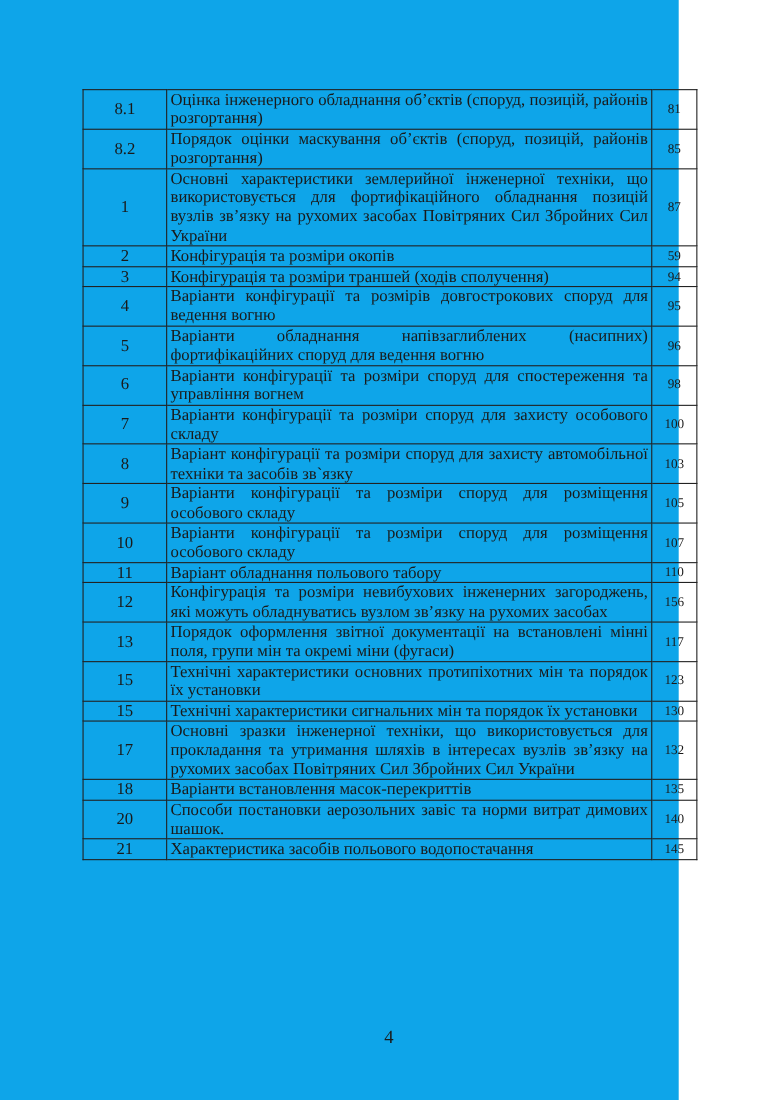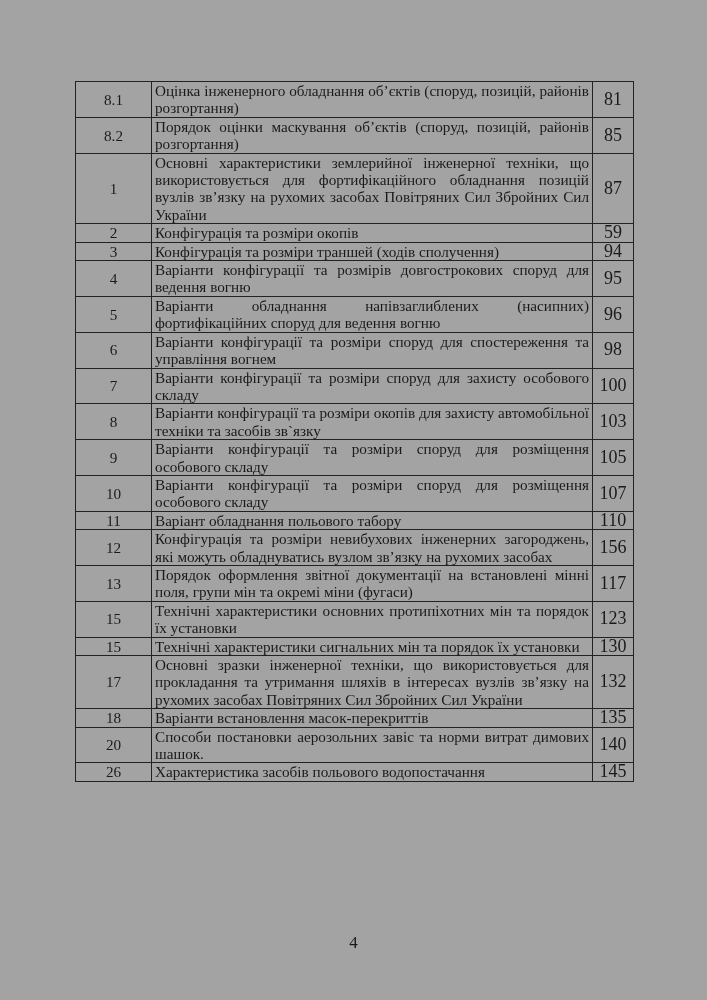--- a/index.html
+++ b/index.html
@@ -1,24 +1,24 @@
 <!DOCTYPE html>
 <html><head>
 <meta charset="utf-8">
 <style>
   html, body { margin:0; padding:0; background:#ffffff; }
   body { width:707px; height:1000px; position:relative; overflow:hidden;
          font-family:"Liberation Serif","DejaVu Serif",serif; color:#1a1a1a; }
-  .page { position:absolute; left:0; top:0; width:707px; height:1000px; background:#a3a3a3;text-decoration:underline; }
+  .page { position:absolute; left:0; top:0; width:617px; height:1000px; background:#0ea5e9;text-decoration:underline; }
   table.toc { position:absolute; left:75px; top:81px; width:556px;
               border-collapse:collapse; table-layout:fixed; font-size:15.2px; line-height:17.4px; }
   table.toc td { border:1.3px solid #222; padding:0 3px 0 3px; vertical-align:middle; }
   td.num { width:69px; text-align:center; vertical-align:top; padding-top:0; }
   td.title { width:434px; text-align:justify; text-align-last:left; vertical-align:top; }
-  td.page-no { width:34px; text-align:center; font-size:18px; }
+  td.page-no { width:34px; text-align:center; font-size:12px; }
   td.section-label { text-align:left; padding-left:2px; }
   .pagenum { position:absolute; left:0; width:707px; top:933px; text-align:center; font-size:17px; }
 </style>
 </head>
 <body>
 
 <div class="page">
   <table class="toc">
     <tbody id="toc-body">
       <tr>
@@ -61,21 +61,21 @@
           <td class="title">Варіанти конфігурації та розміри споруд для спостереження та управління вогнем</td>
           <td class="page-no">98</td>
         </tr>
         <tr>
           <td class="num">7</td>
           <td class="title">Варіанти конфігурації та розміри споруд для захисту особового складу</td>
           <td class="page-no">100</td>
         </tr>
         <tr>
           <td class="num">8</td>
-          <td class="title">Варіанти конфігурації та розміри окопів для захисту автомобільної техніки та засобів зв`язку</td>
+          <td class="title">Варіант конфігурації та розміри споруд для захисту автомобільної техніки та засобів зв`язку</td>
           <td class="page-no">103</td>
         </tr>
         <tr>
           <td class="num">9</td>
           <td class="title">Варіанти конфігурації та розміри споруд для розміщення особового складу</td>
           <td class="page-no">105</td>
         </tr>
         <tr>
           <td class="num">10</td>
           <td class="title">Варіанти конфігурації та розміри споруд для розміщення особового складу</td>
@@ -115,21 +115,21 @@
           <td class="num">18</td>
           <td class="title">Варіанти встановлення масок-перекриттів</td>
           <td class="page-no">135</td>
         </tr>
         <tr>
           <td class="num">20</td>
           <td class="title">Способи постановки аерозольних завіс та норми витрат димових шашок.</td>
           <td class="page-no">140</td>
         </tr>
         <tr>
-          <td class="num">26</td>
+          <td class="num">21</td>
           <td class="title">Характеристика засобів польового водопостачання</td>
           <td class="page-no">145</td>
         </tr>
       </tbody>
   </table>
 
   <div class="pagenum">4</div>
 </div>
 
 </body></html>

